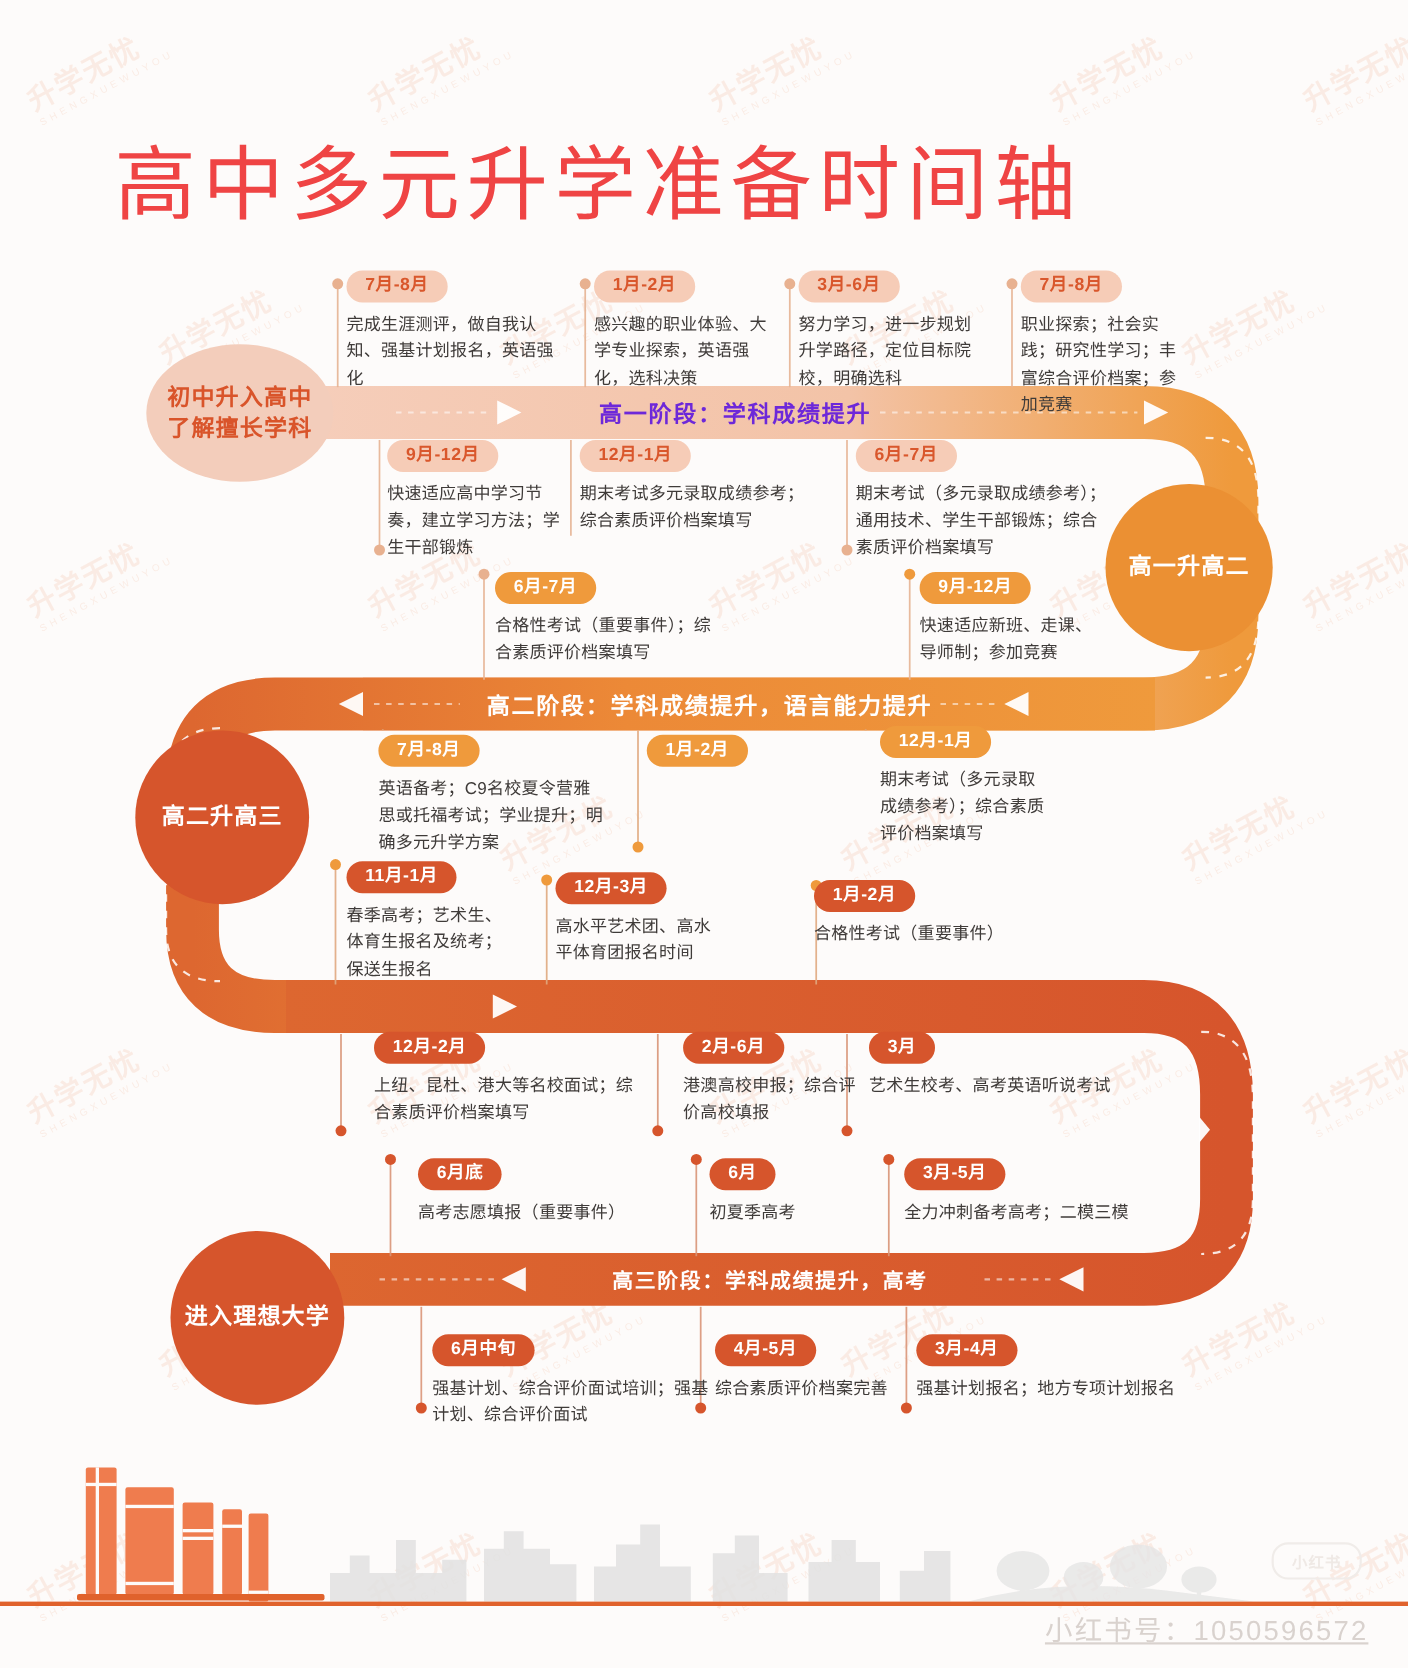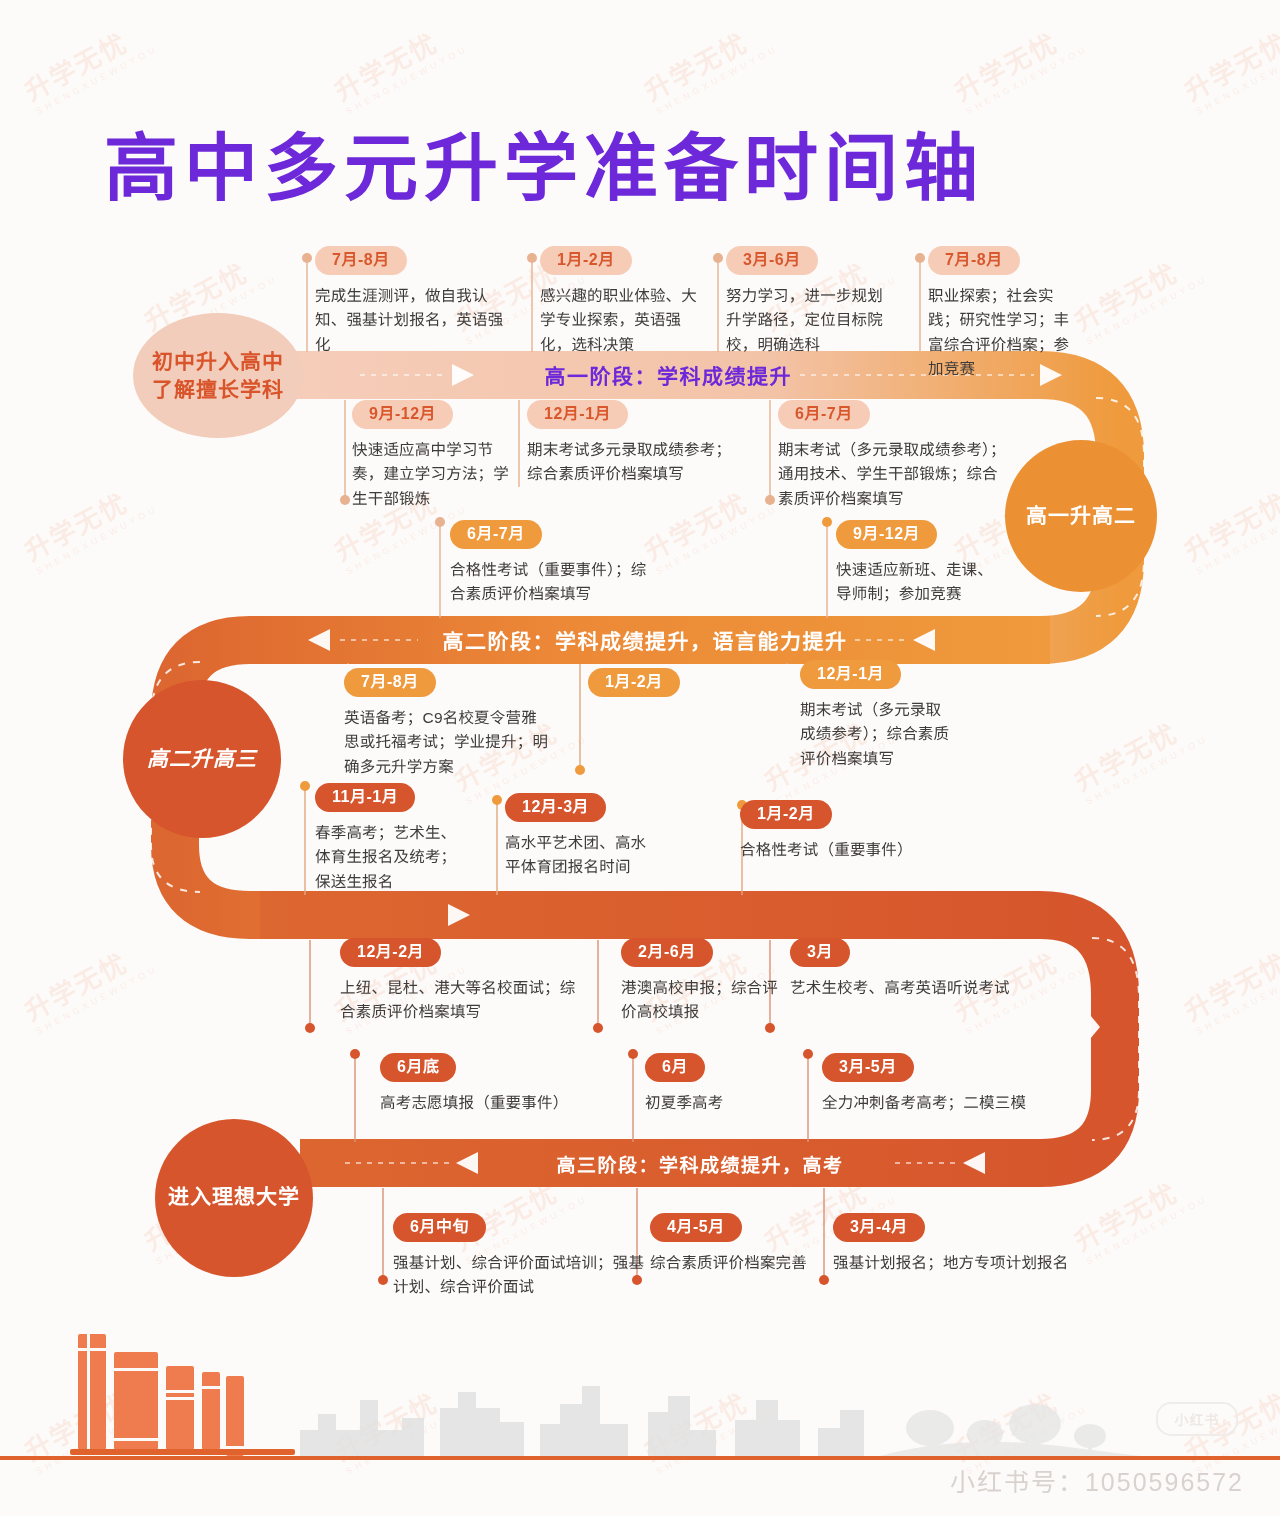--- a/index.html
+++ b/index.html
@@ -17,21 +17,21 @@
     position:absolute;color:#e98a5a;opacity:.13;
     font-size:26px;font-weight:bold;letter-spacing:2px;
     transform:rotate(-28deg);white-space:nowrap;pointer-events:none;
     user-select:none;
   }
   .wm small{display:block;font-size:9px;letter-spacing:4px;font-weight:normal;text-align:center}
 
   
   .title{
     position:absolute;left:0;top:78px;width:1088px;text-align:center;
-    font-size:74px;font-weight:bold;color:#6d28d9;letter-spacing:6px;
+    font-size:74px;font-weight:normal;color:#ef4444;letter-spacing:6px;
     line-height:1.1;
   }
 
   
   svg.road{position:absolute;left:0;top:0;width:1280px;height:1516px;}
 
   
   .node{
     position:absolute;border-radius:50%;
     display:flex;align-items:center;justify-content:center;
@@ -67,21 +67,21 @@
 
   
   .books{position:absolute;left:78px;top:1334px;}
   .book{position:absolute;background:#ef7c4e;border-radius:2px;}
   .bookline{position:absolute;background:#fdfbfa;height:3px;}
   .shelf{position:absolute;left:70px;top:1449px;width:225px;height:6px;
          background:#e0622c;border-radius:2px;}
   .baseline{position:absolute;left:0;top:1456px;width:1280px;height:4px;background:#e0622c;}
   .footer-code{
     position:absolute;right:36px;top:1462px;font-size:25px;letter-spacing:2px;
-    color:#d9d2ce;font-weight:normal;
+    color:#d9d2ce;font-weight:normal;text-decoration:underline;
   }
   .xhs-logo{
     position:absolute;right:42px;top:1402px;width:78px;height:30px;
     border:2px solid #f0ece9;border-radius:15px;
     display:flex;align-items:center;justify-content:center;
     font-size:14px;color:#efe9e5;font-weight:bold;letter-spacing:1px;
   }
 </style>
 </head>
 <body>
@@ -263,21 +263,21 @@
 
   <div class="node n0" style="left:133px;top:313px;width:170px;height:125px;font-size:21px;">
     <div><span>初中升入高中</span><br>
          <span>了解擅长学科</span></div>
   </div>
 
   <div class="node n1" style="left:1005px;top:440px;width:152px;height:152px;font-size:21px;">
     <span>高一升高二</span>
   </div>
 
-  <div class="node n2" style="left:123px;top:680px;width:158px;height:158px;font-size:21px;font-style:italic;">
+  <div class="node n2" style="left:123px;top:664px;width:158px;height:158px;font-size:21px;">
     <span>高二升高三</span>
   </div>
 
   <div class="node n3" style="left:155px;top:1119px;width:158px;height:158px;font-size:21px;font-family:Liberation Serif, serif;">
     <span>进入理想大学</span>
   </div>
 
   <div class="stagebar" style="left:492px;top:360px;width:300px;height:30px;color:#6d28d9;font-size:21px;justify-content:flex-end;">
     <span class="lbl">高一阶段：学科成绩提升</span>
   </div>

